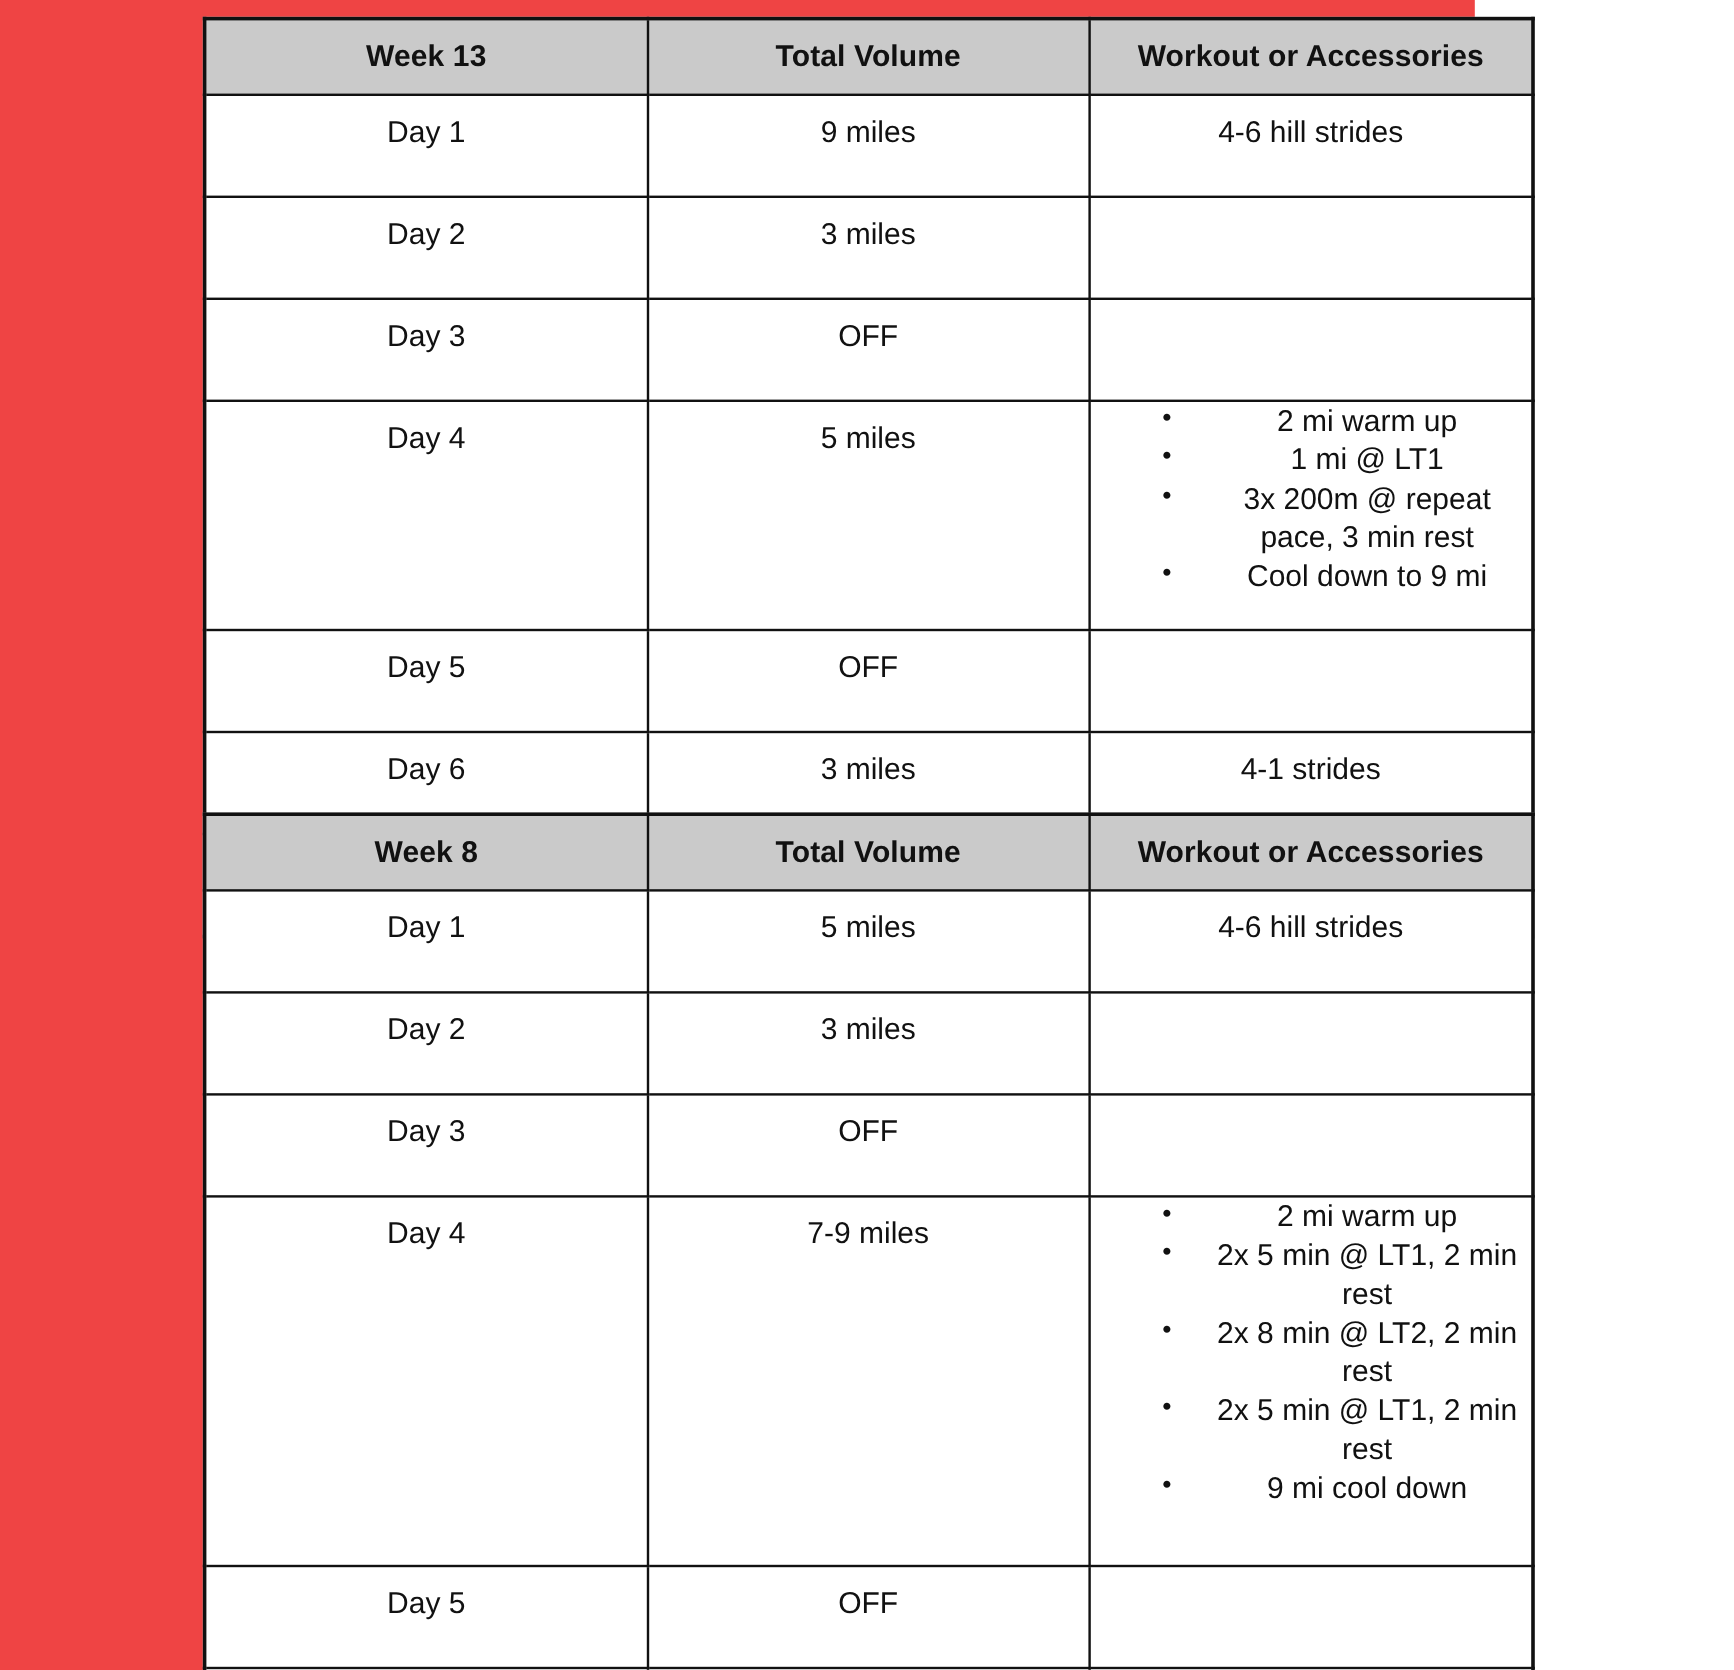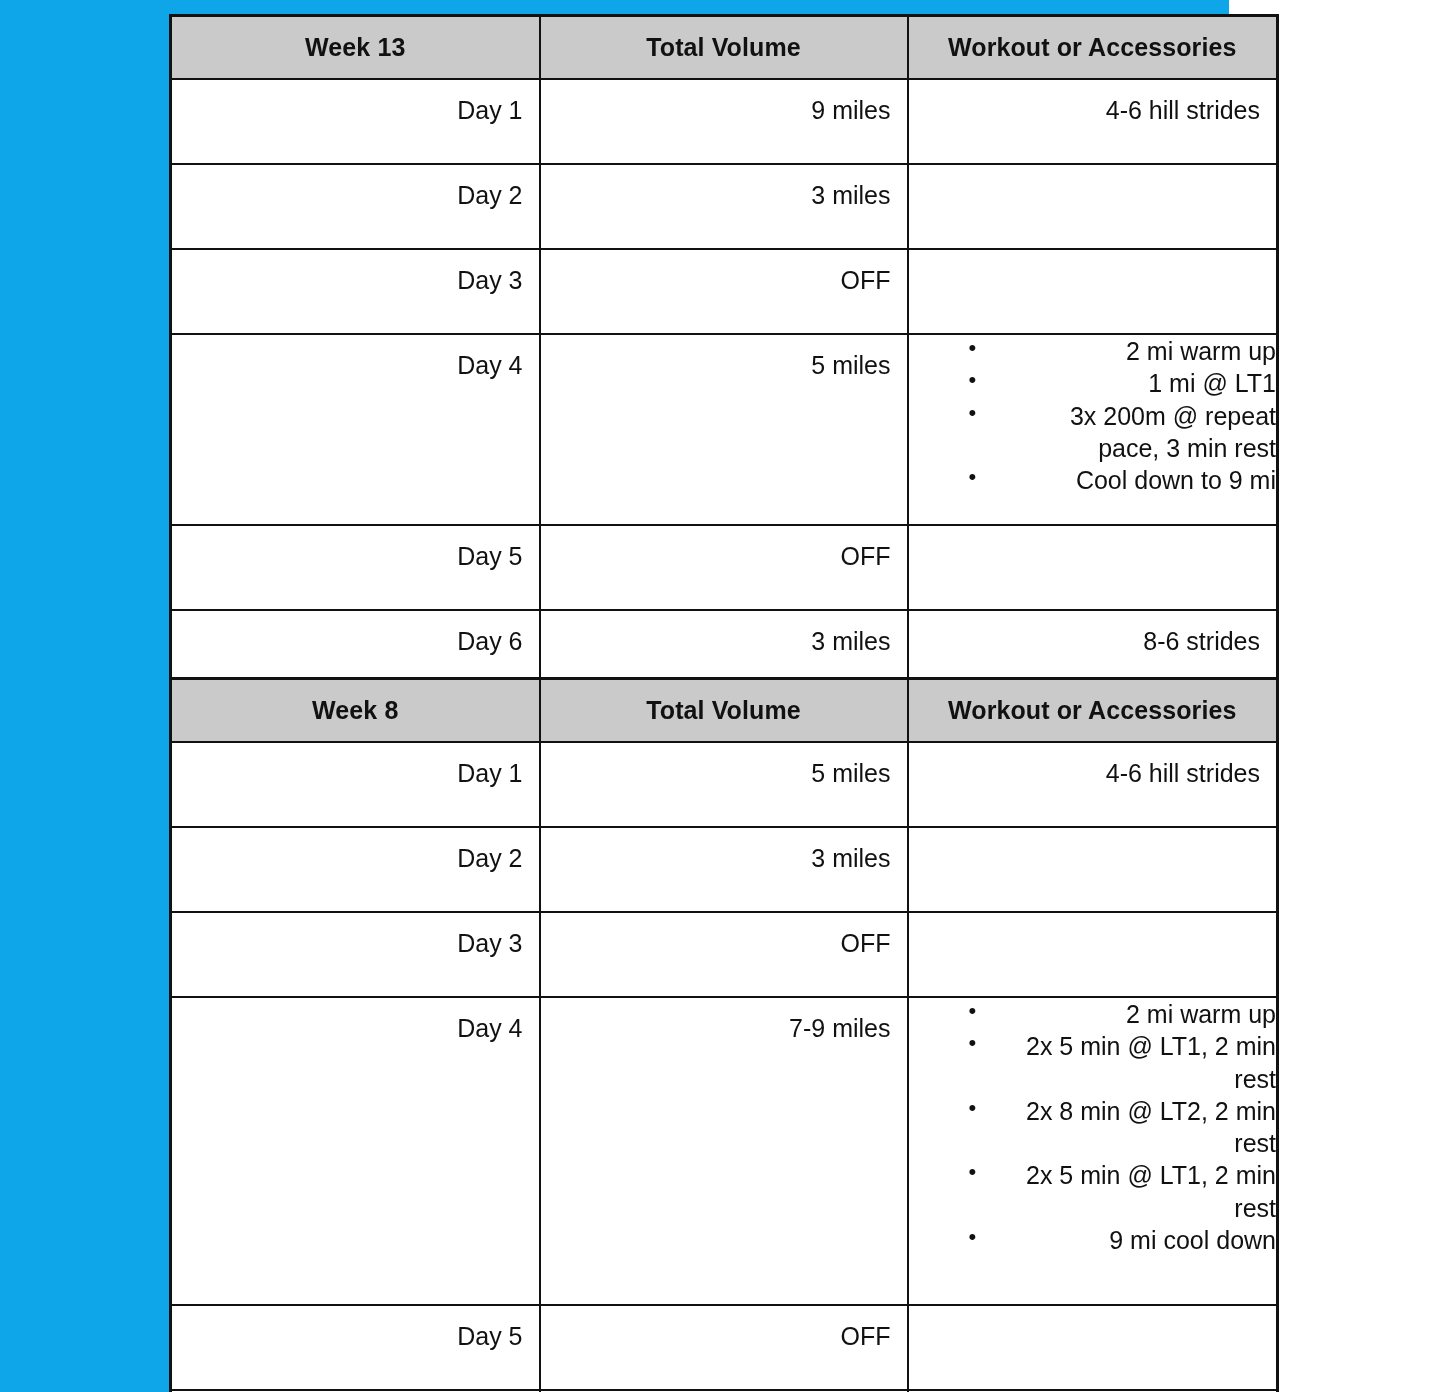--- a/index.html
+++ b/index.html
@@ -13,21 +13,21 @@
     overflow: hidden;
     font-family: "Liberation Sans", sans-serif;
     color: #000000;
     -webkit-font-smoothing: antialiased;
   }
 
   .page {
     position: relative;
     width: 1229px;
     height: 1392px;
-    background: #0ea5e9;
+    background: #ef4444;
     text-decoration: underline;
   }
 
   .table-wrap {
     position: absolute;
     left: 169px;
     width: 1107px;
   }
 
   #table-week-13 { top: 14px; }
@@ -61,21 +61,21 @@
     height: 61px;
     padding: 0 8px;
     vertical-align: middle;
     letter-spacing: 0.1px;
   }
 
   table.sched tbody td {
     height: 59px;
     padding: 14px 16px 10px 16px;
     font-weight: normal;
-    text-align: right;
+    text-align: center;
     background: #ffffff;
   }
 
   table.sched tbody td.cell-empty {
     padding: 0;
     border-radius: 21px;
   }
 
   
   table.sched tbody tr.row-tall td {
@@ -162,21 +162,21 @@
 
         <tr>
           <td>Day 5</td>
           <td>OFF</td>
           <td></td>
         </tr>
 
         <tr>
           <td>Day 6</td>
           <td>3 miles</td>
-          <td>8-6 strides</td>
+          <td>4-1 strides</td>
         </tr>
 
         <tr>
           <td>Day 7</td>
           <td>6 miles</td>
           <td></td>
         </tr>
 
       </tbody>
     </table>

